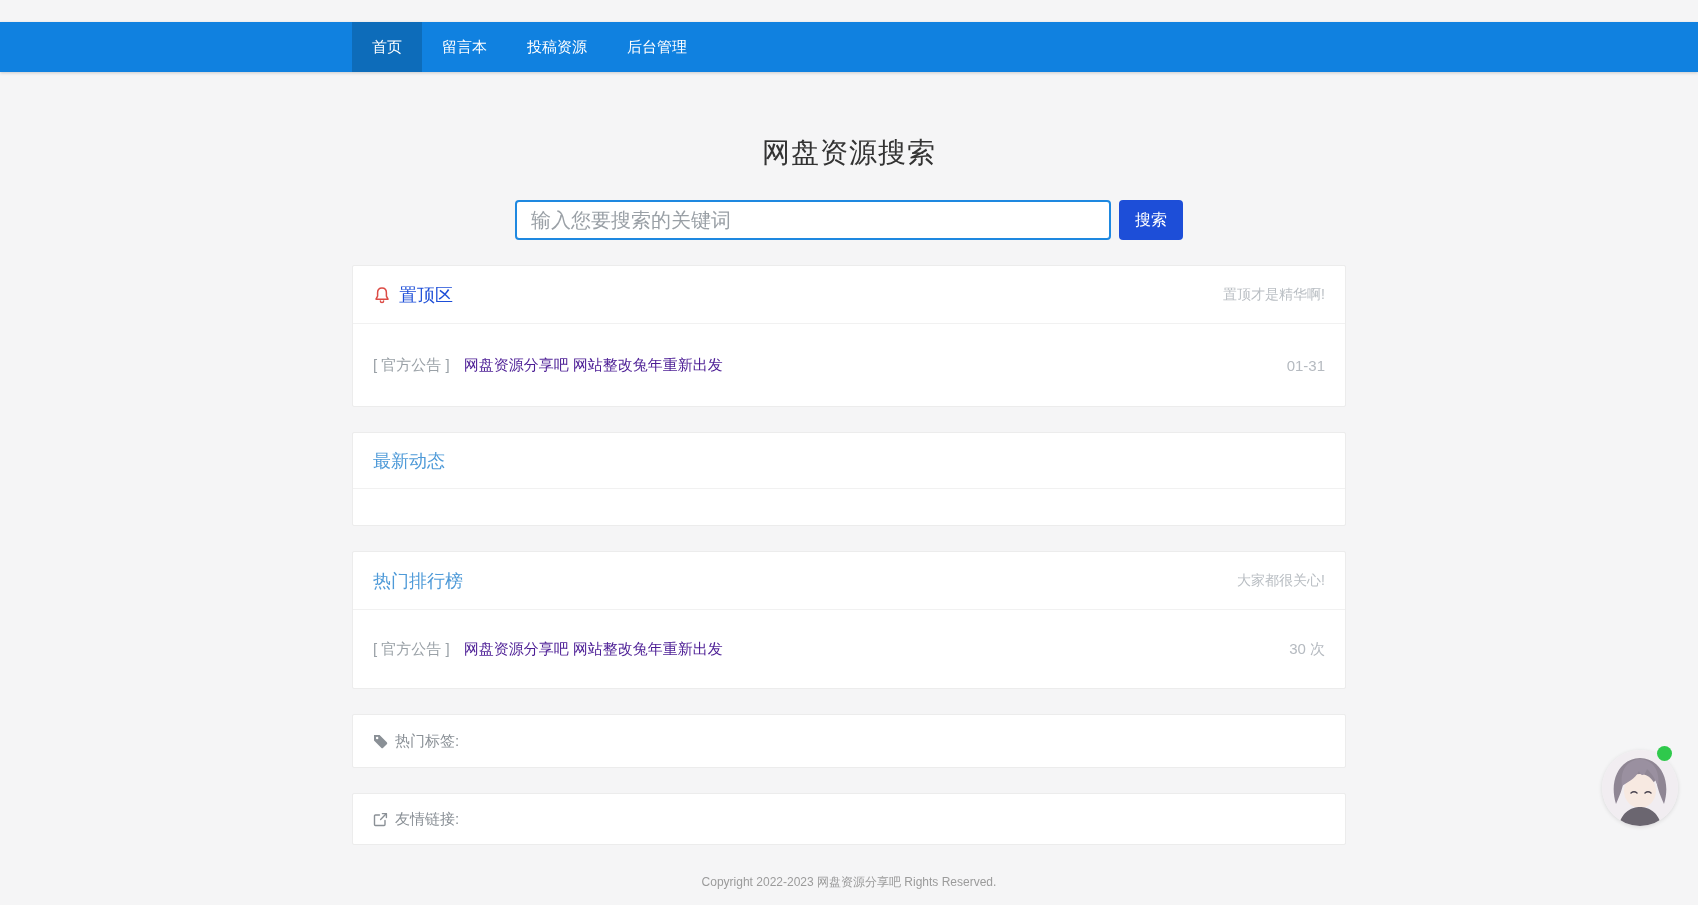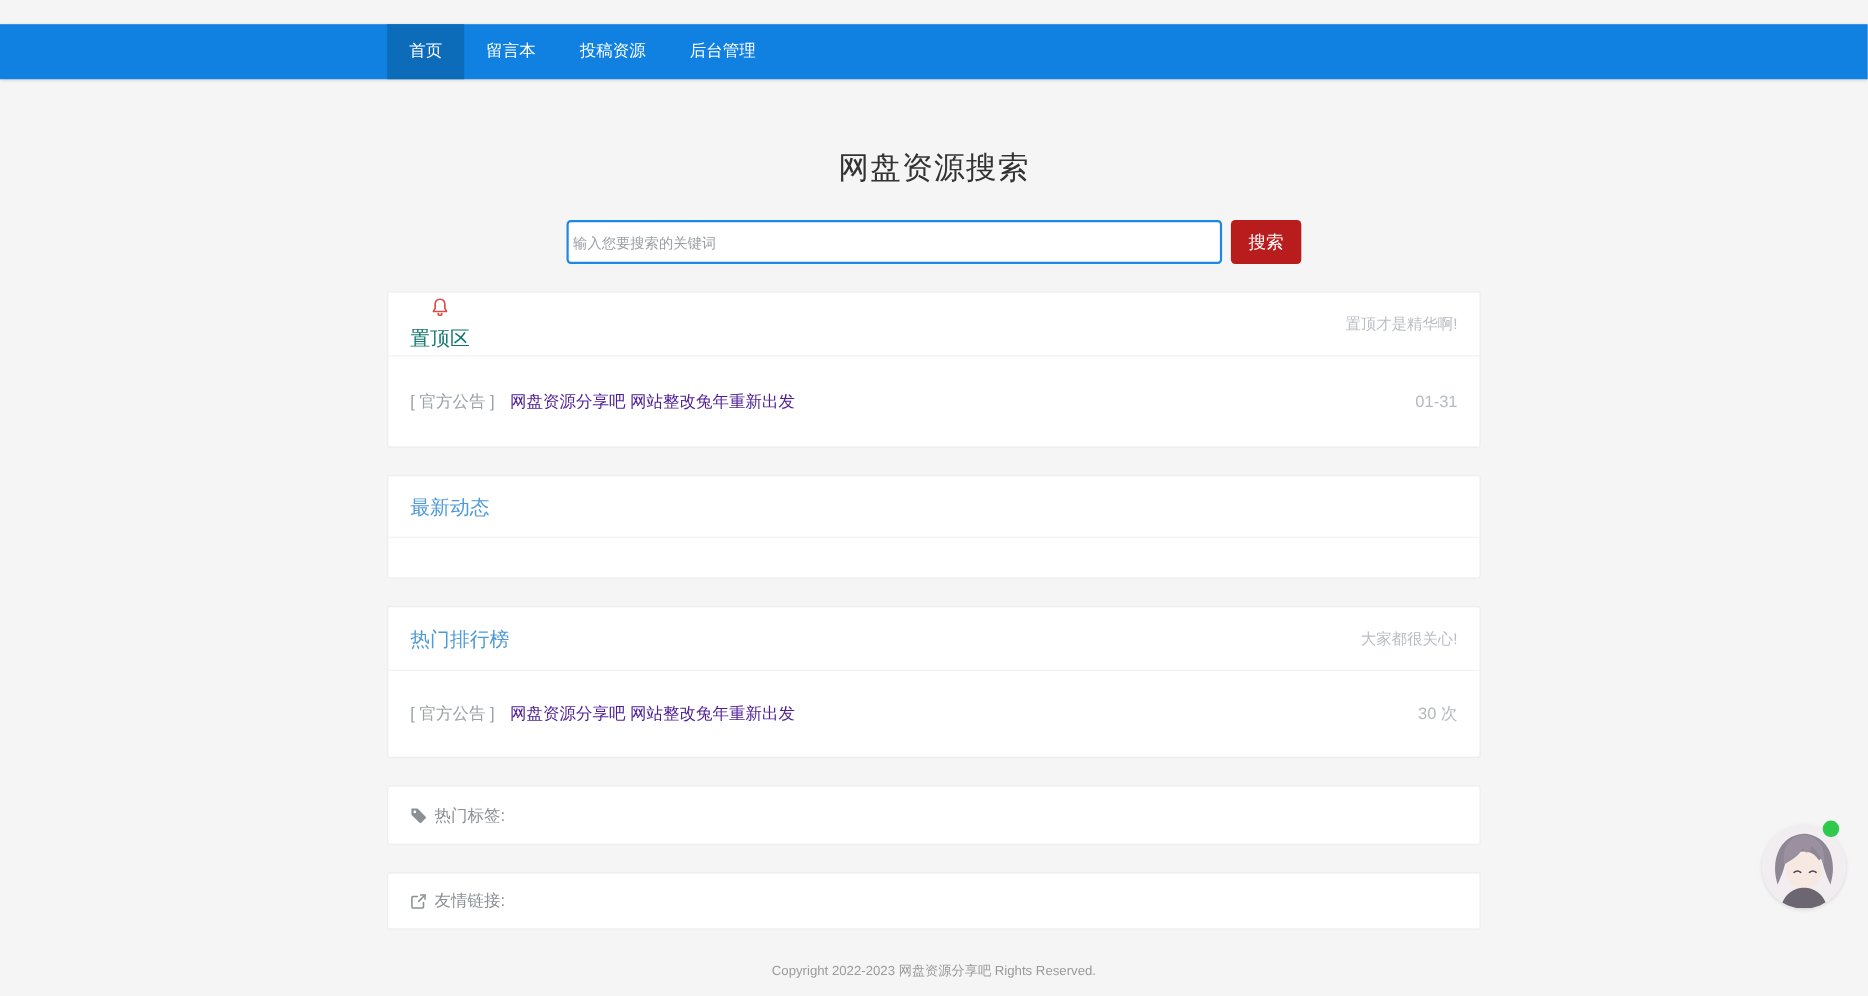--- a/index.html
+++ b/index.html
@@ -46,32 +46,32 @@
     display:flex;
     justify-content:center;
     align-items:center;
     gap:8px;
   }
   .search-input {
     width:596px;
     height:40px;
     border:2px solid #1e88e0;
     border-radius:4px;
-    padding:0 4px;
-    font-size:13px;
+    padding:0 14px;
+    font-size:20px;
     color:#333;
     outline:none;
     background:#fff;
     font-family:inherit;
   }
   .search-input::placeholder { color:#9aa0a6; }
   .search-btn {
     height:40px;
     padding:0 16px;
-    background:#b91c1c;
+    background:#1d4ed8;
     color:#fff;
     font-size:16px;
     border:none;
     border-radius:4px;
     cursor:pointer;
     font-family:inherit;
   }
 
   
   .card {
@@ -81,21 +81,21 @@
     margin-top:25px;
   }
   .card-header {
     display:flex;
     align-items:center;
     padding:0 20px;
     height:58px;
     border-bottom:1px solid #f1f1f1;
   }
   .card-header .hd-title { font-size:18px; display:flex; align-items:center; gap:8px; }
-  .hd-red  { color:#0f766e;flex-direction:column; }
+  .hd-red  { color:#1d4ed8; }
   .hd-blue { color:#4e9ad8; cursor:pointer; }
   .hd-sub  { margin-left:auto; font-size:14px; color:#b9bec3; }
 
   .item-row {
     display:flex;
     align-items:center;
     padding:0 20px;
     min-height:82px;
     font-size:15px;
   }

